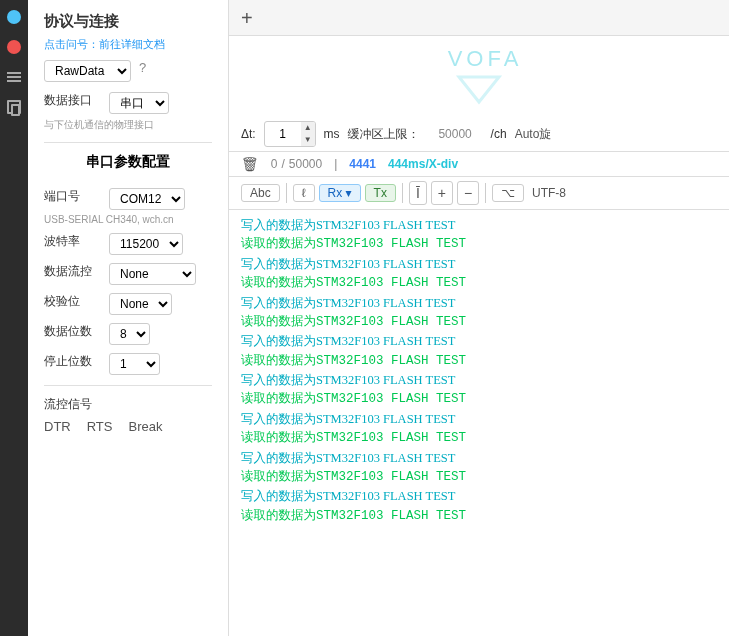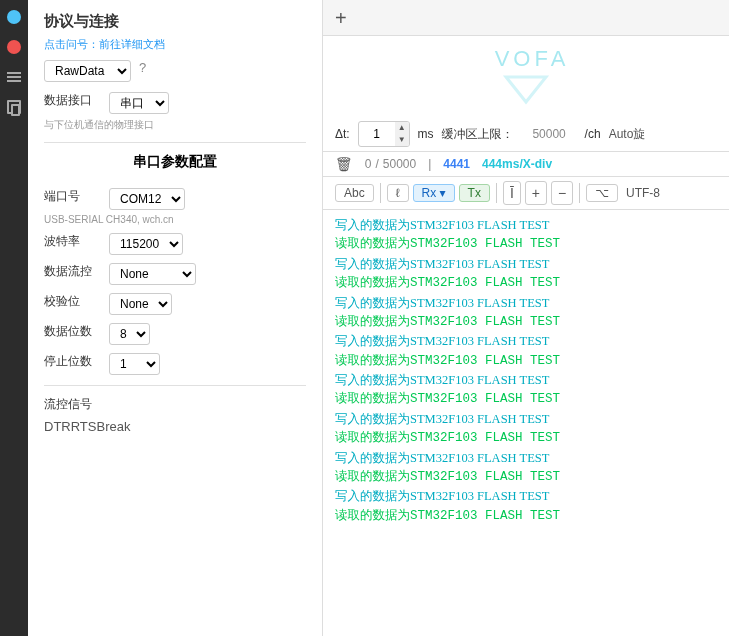--- a/index.html
+++ b/index.html
@@ -68,21 +68,21 @@
       top: 2px;
       width: 5px;
       height: 8px;
       border: 2px solid #aaa;
       border-radius: 1px;
       background: #2c2c2c;
     }
 
     
     .sidebar {
-      width: 295px;
+      width: 201px;
       background: #fff;
       border-right: 1px solid #ddd;
       padding: 12px 16px;
       overflow-y: auto;
     }
     .sidebar-section-title {
       font-size: 15px;
       font-weight: bold;
       color: #333;
       margin-bottom: 6px;
@@ -142,21 +142,21 @@
       margin-bottom: 8px;
       margin-top: -4px;
     }
     .flow-control-title {
       font-size: 12px;
       color: #333;
       margin-bottom: 6px;
     }
     .flow-control-row {
       display: flex;
-      gap: 0;
+      gap: 16px;
       align-items: center;
     }
     .flow-control-item {
       font-size: 13px;
       color: #555;
       cursor: pointer;
     }
 
     
     .main {

